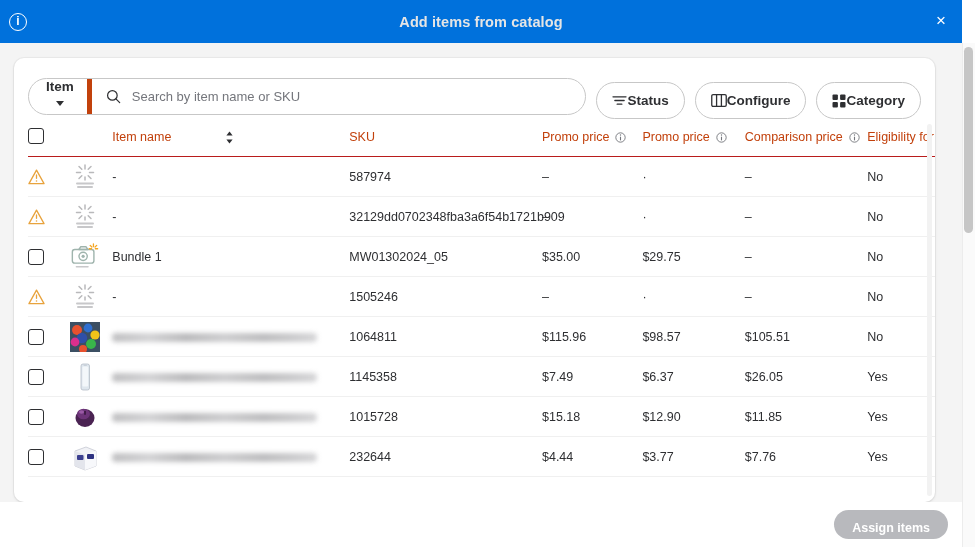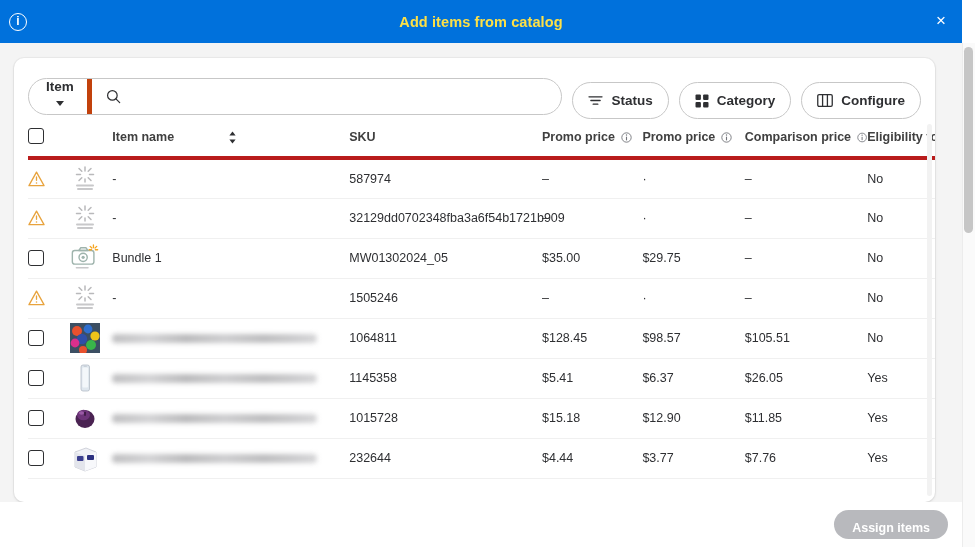--- a/index.html
+++ b/index.html
@@ -35,21 +35,21 @@
     color: #ffffff;
     font-size: 12px; line-height: 15px;
     text-align: center; font-weight: 700;
     cursor: pointer;
     flex: none;
   }
   .titlebar-title {
     position: absolute;
     left: 0; right: 0;
     text-align: center;
-    color: #fde047;
+    color: #e5e5e5;
     font-size: 14.5px;
     font-weight: 700;
     letter-spacing: .1px;
     pointer-events: none;
   }
   .titlebar-close {
     position: absolute;
     right: 12px; top: 12px;
     width: 18px; height: 18px;
     color: #ffffff;
@@ -116,21 +116,21 @@
   .search-icon { flex: none; display: block; }
   .searchinput {
     flex: 1; border: none; outline: none;
     font-family: "Liberation Sans", sans-serif;
     font-size: 13px; color: #2e2f32;
     background: transparent;
   }
   .searchinput::placeholder { color: #74767c; }
 
   .tbtn {
-    display: flex; align-items: center; gap: 8px;
+    display: flex; align-items: center; 
     height: 37px;
     margin-left: 10px;
     padding: 0 15px;
     border: 1px solid #c7c7c7;
     border-radius: 19px;
     background: #fff;
     font-size: 13.5px; font-weight: 700; color: #2e2f32;
     cursor: pointer; white-space: nowrap; margin-top: 8px;
   }
 
@@ -142,26 +142,26 @@
     overflow: hidden;
   }
   table.grid {
     border-collapse: collapse;
     table-layout: fixed;
     width: 1020px;
   }
   table.grid th {
     text-align: left;
     font-size: 12.5px;
-    font-weight: 700;
-    color: #404040;
+    font-weight: 400;
+    color: #c2410c;
     padding: 0 0 12px 0;
     vertical-align: bottom;
     white-space: nowrap;
-    border-bottom: 4px solid #b91c1c;
+    border-bottom: 1px solid #b91c1c;
   }
   table.grid td {
     font-size: 12.5px;
     color: #2e2f32;
     height: 40px;
     padding: 0;
     border-bottom: 1px solid #f0f0f0;
     vertical-align: middle;
     white-space: nowrap;
   }
@@ -276,49 +276,50 @@
         <div class="searchgroup">
           <div class="itemselect">
             <span>Item</span>
             <span class="caret"></span>
           </div>
           <div class="searchwrap">
             <svg class="search-icon" width="15" height="15" viewBox="0 0 16 16">
               <circle cx="6.8" cy="6.8" r="5.1" fill="none" stroke="#2e2f32" stroke-width="1.3"></circle>
               <line x1="10.6" y1="10.6" x2="14.6" y2="14.6" stroke="#2e2f32" stroke-width="1.3" stroke-linecap="round"></line>
             </svg>
+            <input class="searchinput" type="text" placeholder="Search by item name or SKU" style="">
           </div>
         </div>
 
         <div class="tbtn">
           <svg width="15" height="13" viewBox="0 0 16 14">
             <line x1="1" y1="3" x2="15" y2="3" stroke="#2e2f32" stroke-width="1.4" stroke-linecap="round"></line>
             <line x1="3" y1="7" x2="13" y2="7" stroke="#2e2f32" stroke-width="1.4" stroke-linecap="round"></line>
             <line x1="5.5" y1="11" x2="10.5" y2="11" stroke="#2e2f32" stroke-width="1.4" stroke-linecap="round"></line>
           </svg>
           <span>Status</span>
         </div>
 
         <div class="tbtn">
+          <svg width="16" height="13" viewBox="0 0 17 14">
+            <rect x="0.7" y="0.7" width="15.6" height="12.6" rx="1.4" fill="none" stroke="#2e2f32" stroke-width="1.4"></rect>
+            <line x1="5.9" y1="0.7" x2="5.9" y2="13.3" stroke="#2e2f32" stroke-width="1.4"></line>
+            <line x1="11.1" y1="0.7" x2="11.1" y2="13.3" stroke="#2e2f32" stroke-width="1.4"></line>
+          </svg>
+          <span>Configure</span>
+        </div>
+
+        <div class="tbtn">
           <svg width="14" height="14" viewBox="0 0 14 14">
             <rect x="0.5" y="0.5" width="5.4" height="5.4" rx="1" fill="#2e2f32"></rect>
             <rect x="8.1" y="0.5" width="5.4" height="5.4" rx="1" fill="#2e2f32"></rect>
             <rect x="0.5" y="8.1" width="5.4" height="5.4" rx="1" fill="#2e2f32"></rect>
             <rect x="8.1" y="8.1" width="5.4" height="5.4" rx="1" fill="#2e2f32"></rect>
           </svg>
           <span>Category</span>
-        </div>
-
-        <div class="tbtn">
-          <svg width="16" height="13" viewBox="0 0 17 14">
-            <rect x="0.7" y="0.7" width="15.6" height="12.6" rx="1.4" fill="none" stroke="#2e2f32" stroke-width="1.4"></rect>
-            <line x1="5.9" y1="0.7" x2="5.9" y2="13.3" stroke="#2e2f32" stroke-width="1.4"></line>
-            <line x1="11.1" y1="0.7" x2="11.1" y2="13.3" stroke="#2e2f32" stroke-width="1.4"></line>
-          </svg>
-          <span>Configure</span>
         </div>
       </div>
 
       <div class="tablearea">
         <table class="grid">
           <colgroup>
             <col class="c-check">
               <col class="c-thumb">
               <col class="c-name">
               <col class="c-sku">
@@ -522,42 +523,42 @@
                       <circle cx="25" cy="13" r="4.6" fill="#f0c419"></circle>
                       <circle cx="12" cy="16" r="5.2" fill="#2f4fa8"></circle>
                       <circle cx="5" cy="20" r="4.4" fill="#db2f8c"></circle>
                       <circle cx="21" cy="22" r="5" fill="#39b54a"></circle>
                       <circle cx="13" cy="27" r="4" fill="#e8512e"></circle>
                     </svg>
                   </div>
                 </td>
                 <td><span class="redact" style="width: 205px;"></span></td>
                 <td>1064811</td>
-                <td>$128.45</td>
+                <td>$115.96</td>
                 <td>$98.57</td>
                 <td>$105.51</td>
                 <td>No</td>
               </tr>
               <tr>
                 <td>
                   <div class="checkbox"></div>
                 </td>
                 <td>
                   <div class="thumb">
                     <svg class="ph" width="30" height="30" viewBox="0 0 30 30">
                       <rect width="30" height="30" fill="#ffffff"></rect>
                       <rect x="11" y="2" width="8.5" height="26" rx="2" fill="#dfe7ee" stroke="#b4bdc6" stroke-width=".8"></rect>
                       <rect x="12.4" y="4.6" width="5.7" height="20" rx="1" fill="#f3f7fa"></rect>
                       <rect x="13.6" y="2.7" width="3.3" height="1.1" rx=".5" fill="#c2cbd4"></rect>
                     </svg>
                   </div>
                 </td>
                 <td><span class="redact" style="width: 205px;"></span></td>
                 <td>1145358</td>
-                <td>$5.41</td>
+                <td>$7.49</td>
                 <td>$6.37</td>
                 <td>$26.05</td>
                 <td>Yes</td>
               </tr>
               <tr>
                 <td>
                   <div class="checkbox"></div>
                 </td>
                 <td>
                   <div class="thumb">

